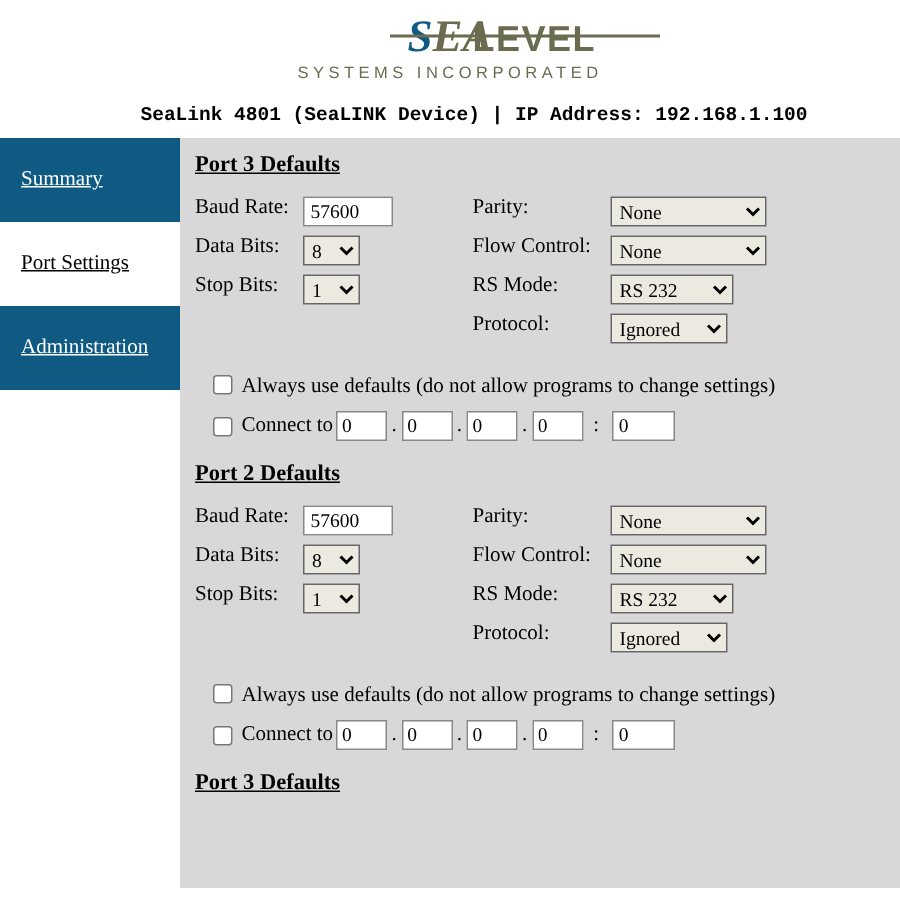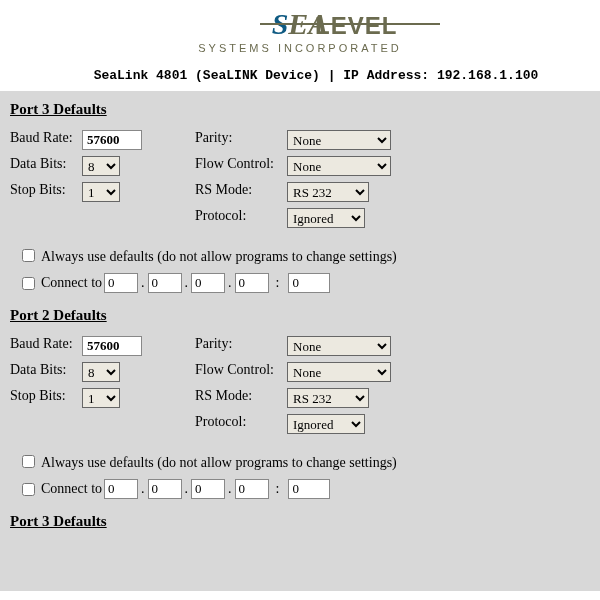--- a/index.html
+++ b/index.html
@@ -77,21 +77,21 @@
   .lbl-l { width: 72px; }
   .lbl-r { width: 92px; }
   .textinput {
     border: 1px solid #888;
     background: #fff;
     height: 20px;
     padding: 1px 4px;
     font-family: inherit;
     font-size: 13px;
   }
-  .w60 { width: 60px; font-weight: bold; }
+  .w60 { width: 60px; }
   .sel {
     border: 1px solid #666;
     background: #ece9e0;
     height: 20px;
     font-family: inherit;
     font-size: 13px;
     padding: 0 1px;
   }
   .w32 { width: 38px; }
   .w70 { width: 82px; }
@@ -141,20 +141,31 @@
       <text x="150" y="28" text-anchor="middle" font-family="Georgia, serif" font-size="30" font-weight="bold" font-style="italic" fill="#0f5a82">S<tspan fill="#6b6b4f">EA</tspan></text>
       <text x="165" y="28" font-family="Arial, sans-serif" font-size="24" font-weight="bold" fill="#6b6b4f" letter-spacing="1">LEVEL</text>
       <line x1="110" y1="18" x2="290" y2="18" stroke="#6b6b4f" stroke-width="2"></line>
       <text x="150" y="46" text-anchor="middle" font-family="Arial, sans-serif" font-size="11" letter-spacing="3" fill="#6b6b4f">SYSTEMS INCORPORATED</text>
     </svg>
   </div>
   <div class="device-line">SeaLink 4801 (SeaLINK Device) | IP Address: 192.168.1.100</div>
 </div>
 
 <div class="layout">
+  <div class="sidebar">
+    <div class="sidebar-item dark">
+      <span>Summary</span>
+    </div>
+    <div class="sidebar-item light">
+      <span>Port Settings</span>
+    </div>
+    <div class="sidebar-item dark">
+      <span>Administration</span>
+    </div>
+  </div>
 
   <div class="main">
 
     <div class="port-block">
       <div class="port-heading">Port 3 Defaults</div>
       <div class="grid">
         <div class="col-left">
           <div class="row">
             <span class="lbl-l">Baud Rate:</span>
             <input class="textinput w60" value="57600" style="">

